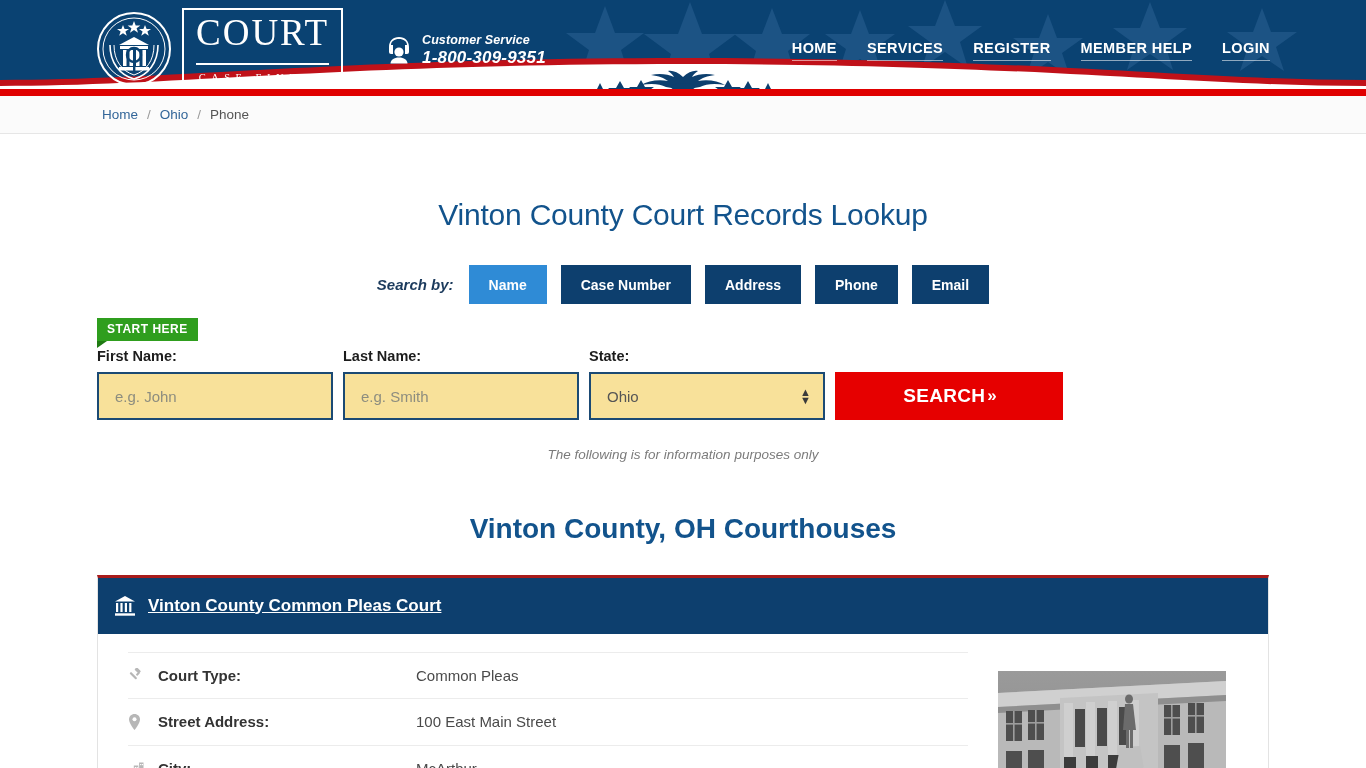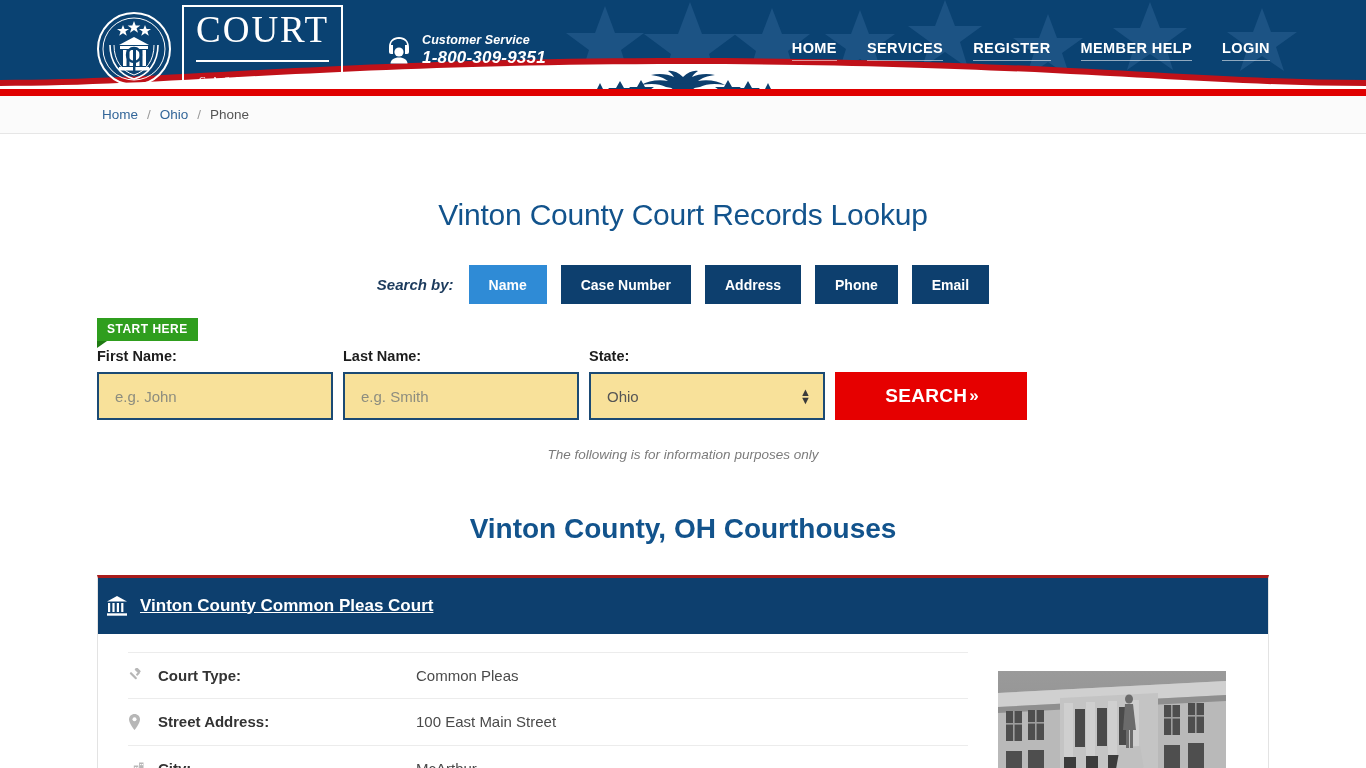--- a/index.html
+++ b/index.html
@@ -53,21 +53,21 @@
     color: #ffffff;
     display: block;
     border-bottom: 2px solid #ffffff;
     padding-bottom: 12px;
   }
   .logo-word-sub {
     display: block;
     font-size: 10.5px;
     letter-spacing: 5.5px;
     color: #ffffff;
-    padding-top: 14px;
+    padding-top: 8px;
     font-family: Liberation Serif, serif;
   }
 
   .cs-block {
     position: absolute;
     left: 385px;
     top: 33px;
     display: flex;
     align-items: center;
   }
@@ -251,21 +251,21 @@
     top: 50%;
     transform: translateY(-50%);
     pointer-events: none;
     color: #3a3a3a;
     font-size: 11px;
     line-height: 8px;
   }
 
   .search-btn {
     height: 48px;
-    width: 192px;
+    width: 228px;
     background: #e60000;
     color: #ffffff;
     border: none;
     font-size: 19px;
     font-weight: bold;
     letter-spacing: .3px;
     cursor: pointer;
     font-family: "Liberation Sans", sans-serif;
     display: flex; align-items: center; justify-content: center;
     gap: 2px;
@@ -296,21 +296,21 @@
     margin-top: 30px;
     border: 1px solid #e3e3e3;
     border-top: 3px solid #a81b1b;
     background: #ffffff;
   }
   .card-head {
     background: #0d3f6e;
     height: 56px;
     display: flex;
     align-items: center;
-    padding-left: 8px;
+    padding-left: 16px;
   }
   .bank-icon { width: 22px; height: 22px; flex: 0 0 auto; margin-right: 12px; }
   .card-head-link {
     color: #ffffff;
     font-size: 17px;
     font-weight: bold;
     text-decoration: underline;
     cursor: pointer;
   }
   .card-body {

